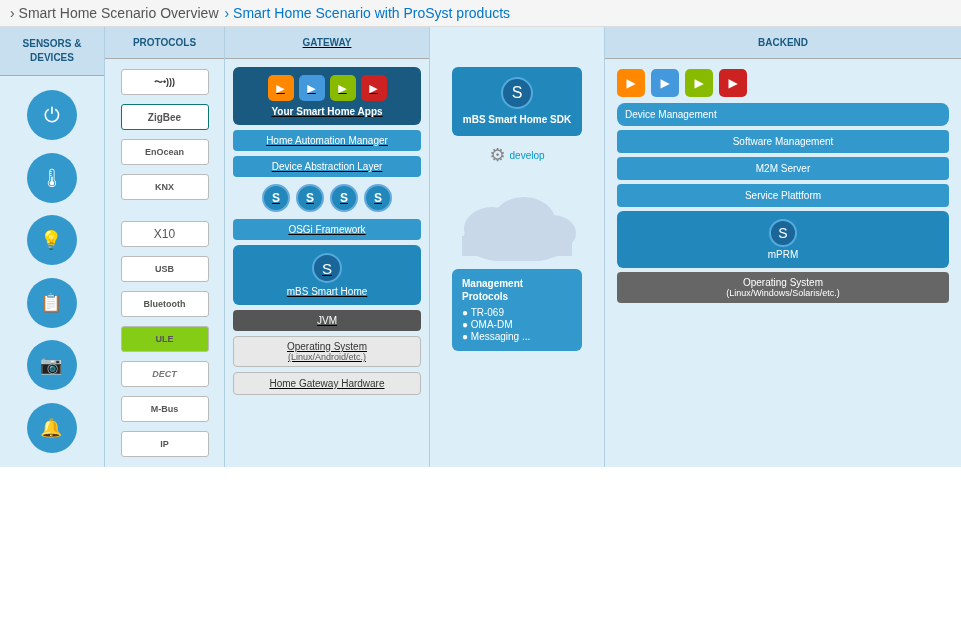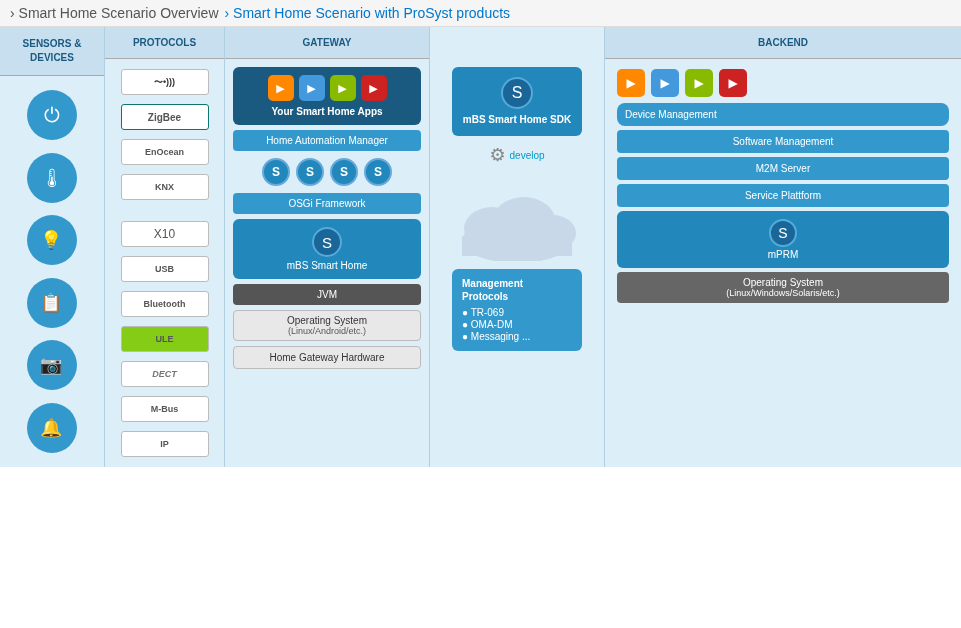--- a/index.html
+++ b/index.html
@@ -38,36 +38,37 @@
       <div style="width:88px;height:26px;background:white;border:1px solid #bbb;border-radius:3px;display:flex;align-items:center;justify-content:center;font-size:12px;font-weight:normal;color:#555;margin-top:12px;">X10</div>
       <div style="width:88px;height:26px;background:white;border:1px solid #bbb;border-radius:3px;display:flex;align-items:center;justify-content:center;font-size:9px;font-weight:bold;color:#555;">USB</div>
       <div style="width:88px;height:26px;background:white;border:1px solid #bbb;border-radius:3px;display:flex;align-items:center;justify-content:center;font-size:9px;font-weight:bold;color:#555;">Bluetooth</div>
       <div style="width:88px;height:26px;background:#84cc16;border:1px solid #bbb;border-radius:3px;display:flex;align-items:center;justify-content:center;font-size:9px;font-weight:bold;color:#555;">ULE</div>
       <div style="width:88px;height:26px;background:white;border:1px solid #bbb;border-radius:3px;display:flex;align-items:center;justify-content:center;font-size:9px;font-weight:bold;color:#777;font-style:italic;">DECT</div>
       <div style="width:88px;height:26px;background:white;border:1px solid #bbb;border-radius:3px;display:flex;align-items:center;justify-content:center;font-size:9px;font-weight:bold;color:#555;">M-Bus</div>
       <div style="width:88px;height:26px;background:white;border:1px solid #bbb;border-radius:3px;display:flex;align-items:center;justify-content:center;font-size:9px;font-weight:bold;color:#555;">IP</div>
     </div>
   </div>
 
-  <div style="width:205px; display:flex; flex-direction:column; border-right:1px solid #b0cfe0;">
+  <div style="width:205px; display:flex; flex-direction:column; border-right:1px solid #b0cfe0;text-decoration:underline;">
     <div style="background:#c8dff0; font-weight:bold; font-size:10px; text-align:center; padding:10px 4px; color:#1a5a80; border-bottom:1px solid #aaa;">GATEWAY</div>
     <div style="flex:1; background:#dceef8; padding:8px 8px; display:flex; flex-direction:column; gap:5px;">
 
       <div style="background:#1a5a80;border-radius:6px;padding:8px;text-align:center;">
         <div style="display:flex;justify-content:center;gap:5px;margin-bottom:5px;">
           <div style="width:26px;height:26px;border-radius:5px;background:#ff8800;display:flex;align-items:center;justify-content:center;color:white;font-size:11px;">▶</div>
           <div style="width:26px;height:26px;border-radius:5px;background:#4499dd;display:flex;align-items:center;justify-content:center;color:white;font-size:11px;">▶</div>
           <div style="width:26px;height:26px;border-radius:5px;background:#88bb00;display:flex;align-items:center;justify-content:center;color:white;font-size:11px;">▶</div>
           <div style="width:26px;height:26px;border-radius:5px;background:#cc2222;display:flex;align-items:center;justify-content:center;color:white;font-size:11px;">▶</div>
         </div>
         <div style="color:white;font-size:10px;font-weight:bold;">Your Smart Home Apps</div>
       </div>
 
       <div style="background:#3399cc;border-radius:4px;padding:5px 8px;text-align:center;color:white;font-size:10px;">Home Automation Manager</div>
 
+      <div style="background:#3399cc;border-radius:4px;padding:5px 8px;text-align:center;color:white;font-size:10px;">Device Abstraction Layer</div>
 
       <div style="display:flex;justify-content:center;gap:6px;padding:2px 0;">
         <div style="width:28px;height:28px;border-radius:50%;background:#2288bb;border:2px solid #66aadd;display:flex;align-items:center;justify-content:center;color:white;font-size:12px;font-weight:bold;">S</div>
         <div style="width:28px;height:28px;border-radius:50%;background:#2288bb;border:2px solid #66aadd;display:flex;align-items:center;justify-content:center;color:white;font-size:12px;font-weight:bold;">S</div>
         <div style="width:28px;height:28px;border-radius:50%;background:#2288bb;border:2px solid #66aadd;display:flex;align-items:center;justify-content:center;color:white;font-size:12px;font-weight:bold;">S</div>
         <div style="width:28px;height:28px;border-radius:50%;background:#2288bb;border:2px solid #66aadd;display:flex;align-items:center;justify-content:center;color:white;font-size:12px;font-weight:bold;">S</div>
       </div>
 
       <div style="background:#3399cc;border-radius:4px;padding:5px 8px;text-align:center;color:white;font-size:10px;">OSGi Framework</div>
 

